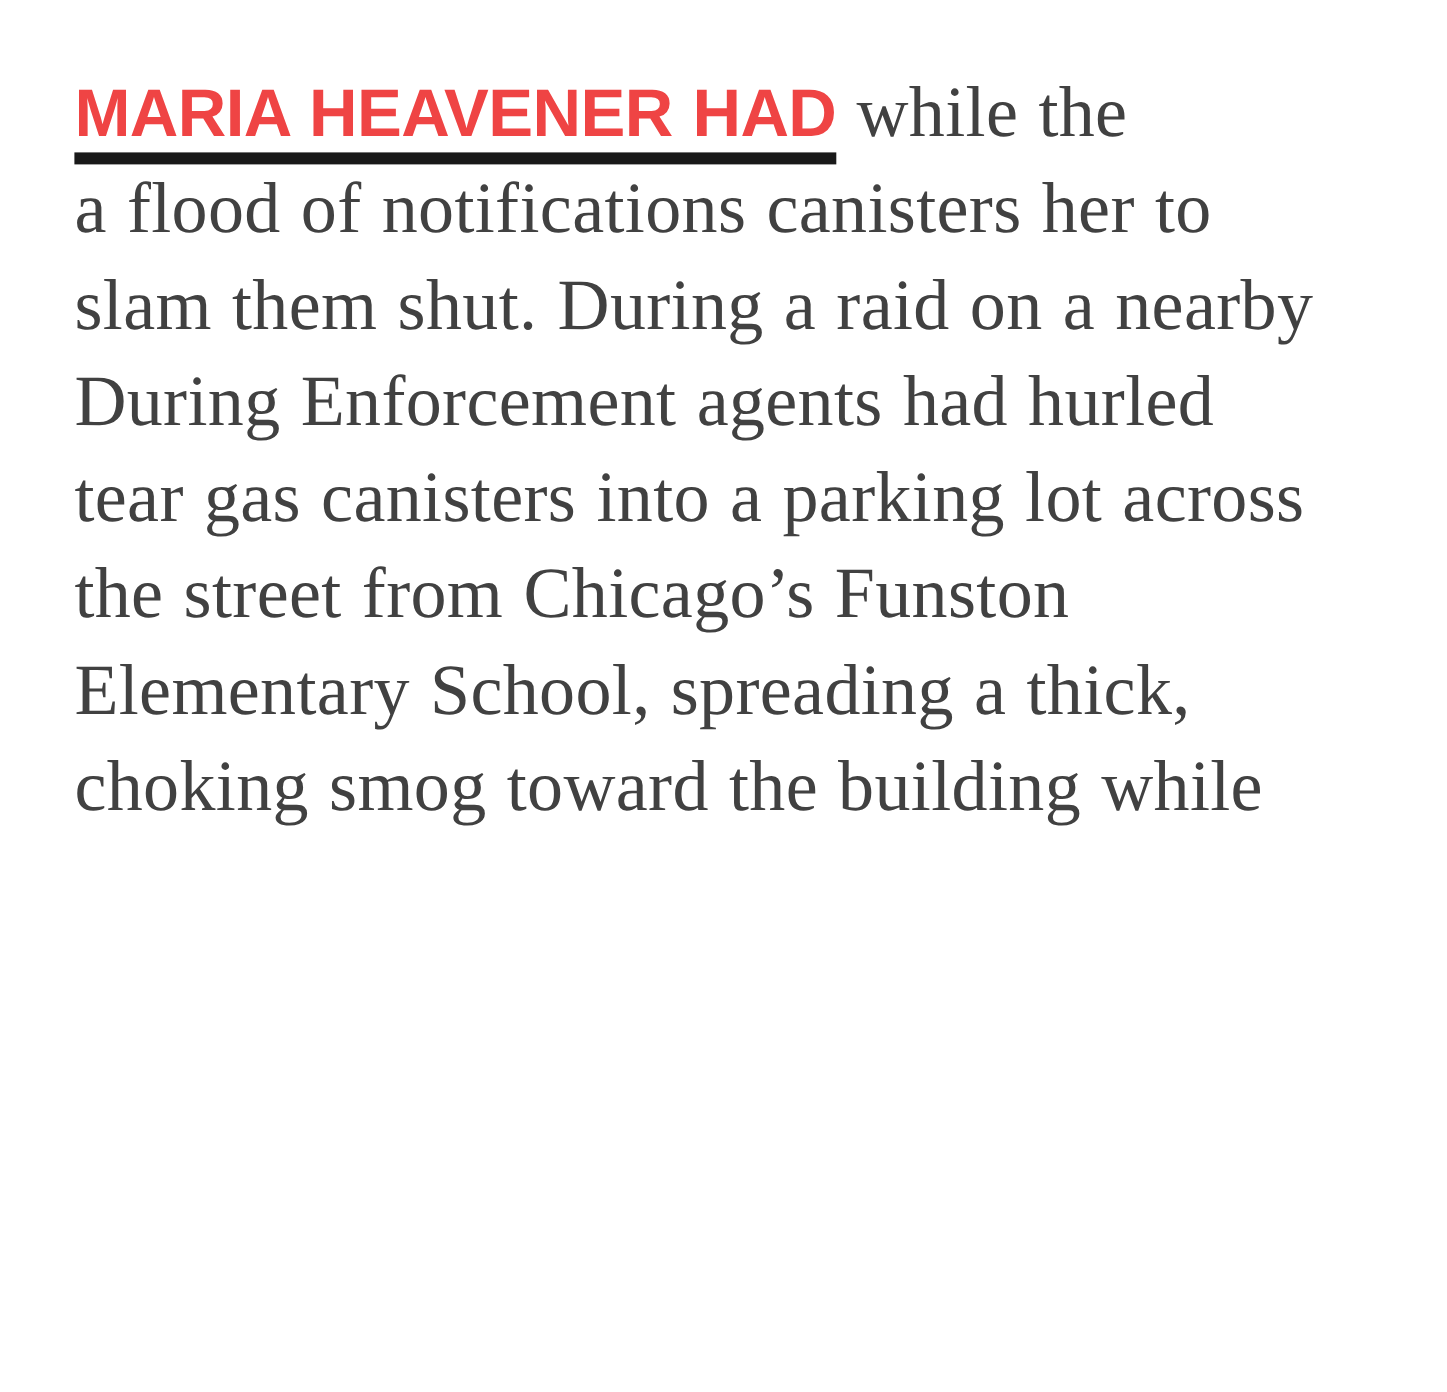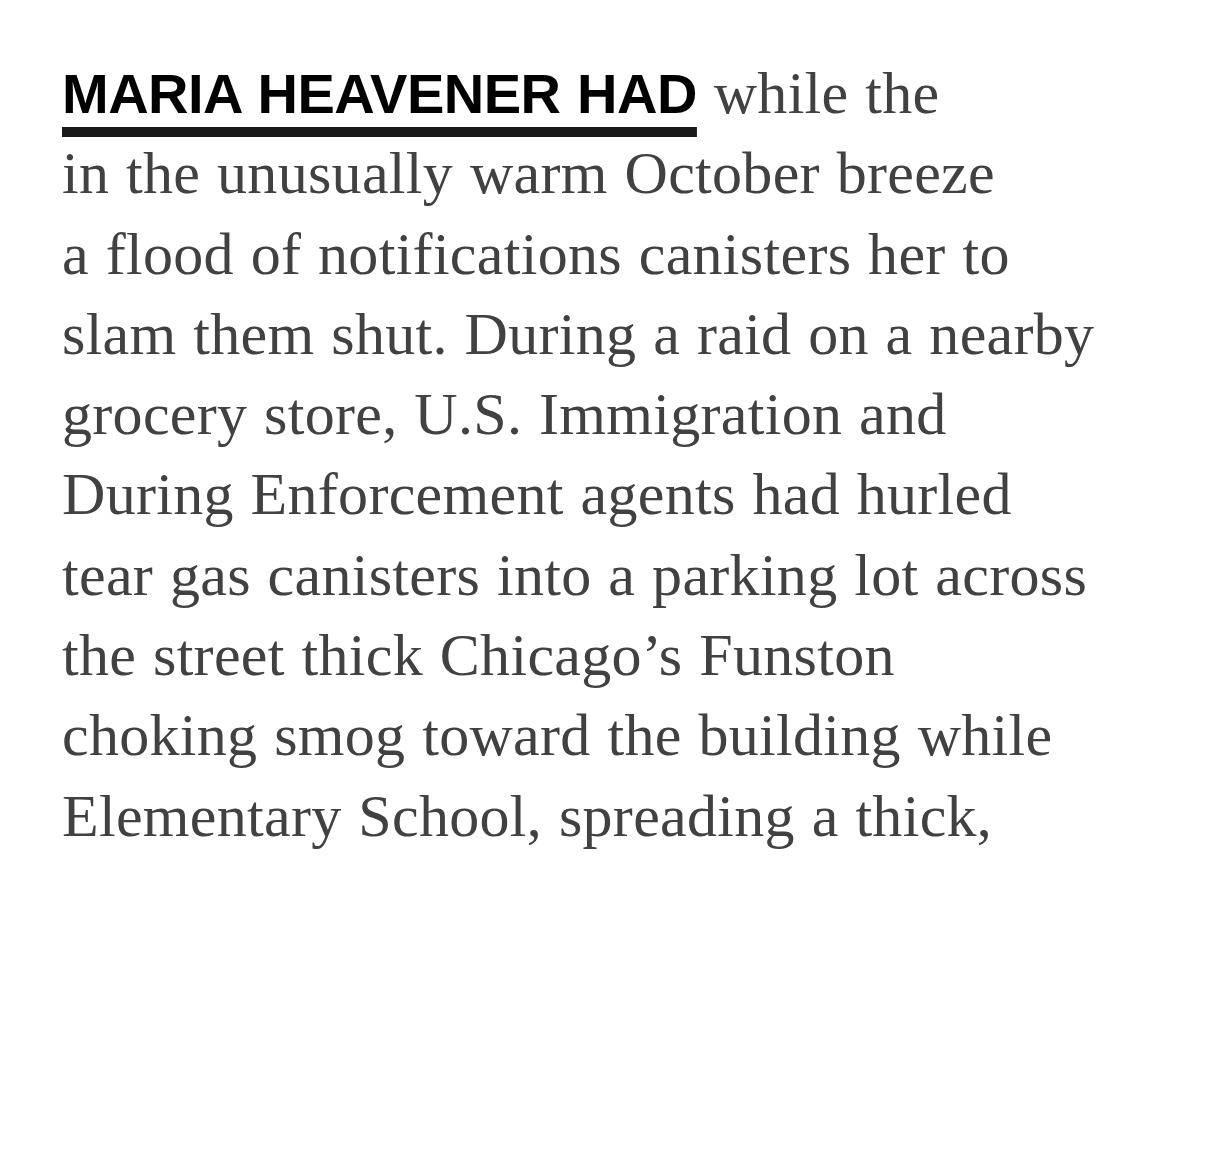--- a/index.html
+++ b/index.html
@@ -27,36 +27,34 @@
   .line {
     display: block;
     white-space: nowrap;
   }
   .lead-in {
     font-family: "Liberation Sans", sans-serif;
     font-weight: 700;
     font-size: 56px;
     line-height: 1;
     letter-spacing: -0.5px;
-    color: #000000;
+    color: #ef4444;
     text-decoration: underline;
     text-decoration-color: #191919;
     text-decoration-thickness: 10px;
     text-underline-offset: 14px;
   }
 </style>
 </head>
 <body>
 
 <div class="article">
   <p class="para">
     <span class="line"><span class="lead-in">MARIA HEAVENER HAD</span><span> while the</span></span>
-    <span class="line">in the unusually warm October breeze</span>
     <span class="line">a flood of notifications canisters her to</span>
     <span class="line">slam them shut. During a raid on a nearby</span>
-    <span class="line">grocery store, U.S. Immigration and</span>
     <span class="line">During Enforcement agents had hurled</span>
     <span class="line">tear gas canisters into a parking lot across</span>
-    <span class="line">the street thick Chicago’s Funston</span>
+    <span class="line">the street from Chicago’s Funston</span>
+    <span class="line">Elementary School, spreading a thick,</span>
     <span class="line">choking smog toward the building while</span>
-    <span class="line">Elementary School, spreading a thick,</span>
   </p>
 </div>
 
 </body></html>

